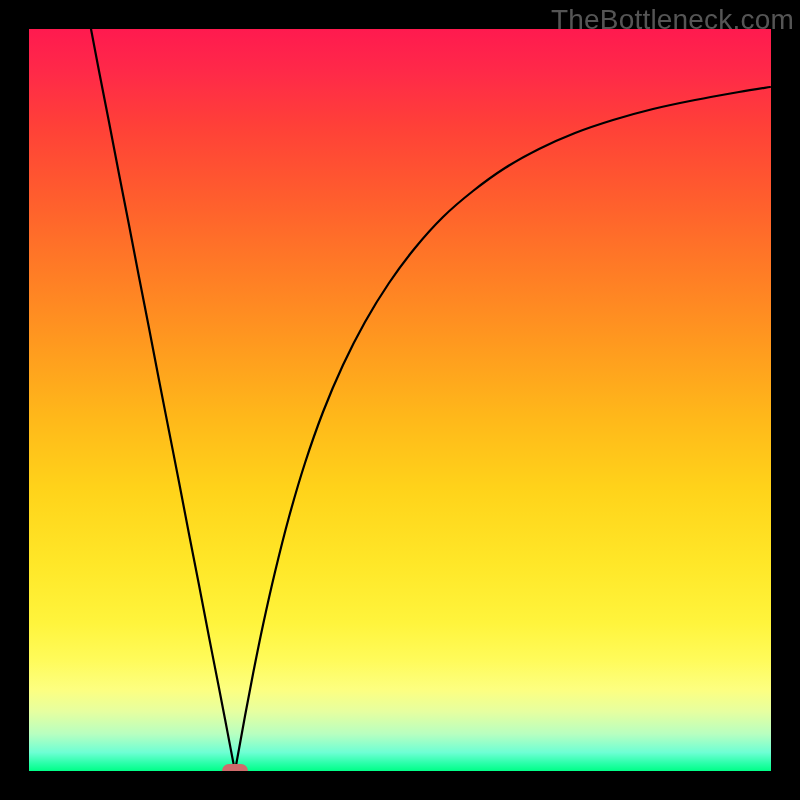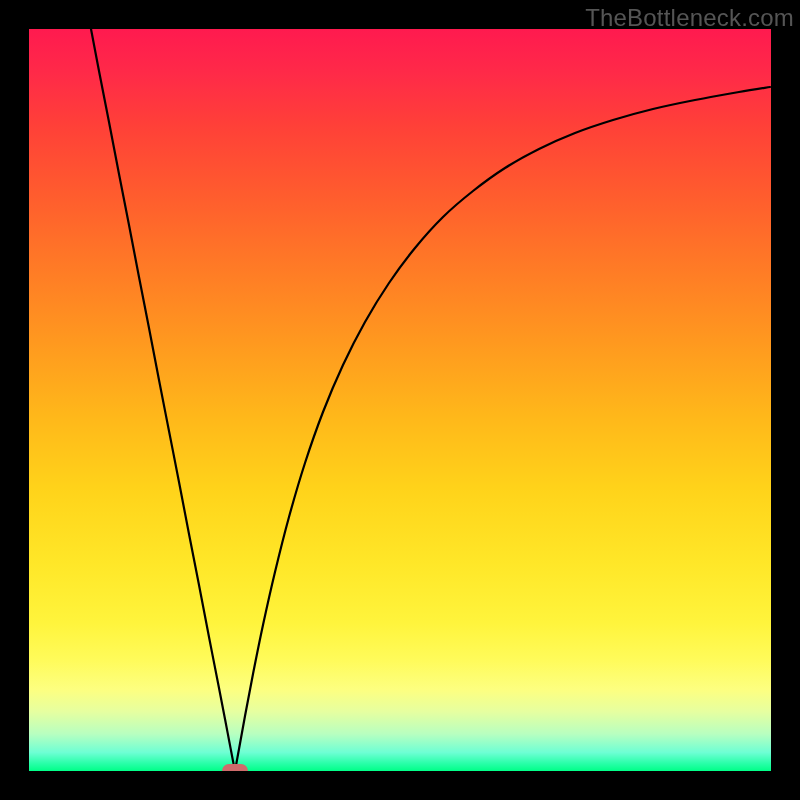--- a/index.html
+++ b/index.html
@@ -61,21 +61,21 @@
     background: #cf6b6b;
     border-radius: 7px;
     bottom: 0;
     transform: translate(-50%, 50%);
   }
   .watermark {
     position: absolute;
     top: 4px;
     right: 6px;
     color: #555;
-    font-size: 24px;
+    font-size: 28px;
     letter-spacing: 0.2px;
     user-select: none;
   }
   svg.curve {
     position: absolute;
     top: 0;
     left: 0;
     width: 742px;
     height: 742px;
     overflow: visible;

